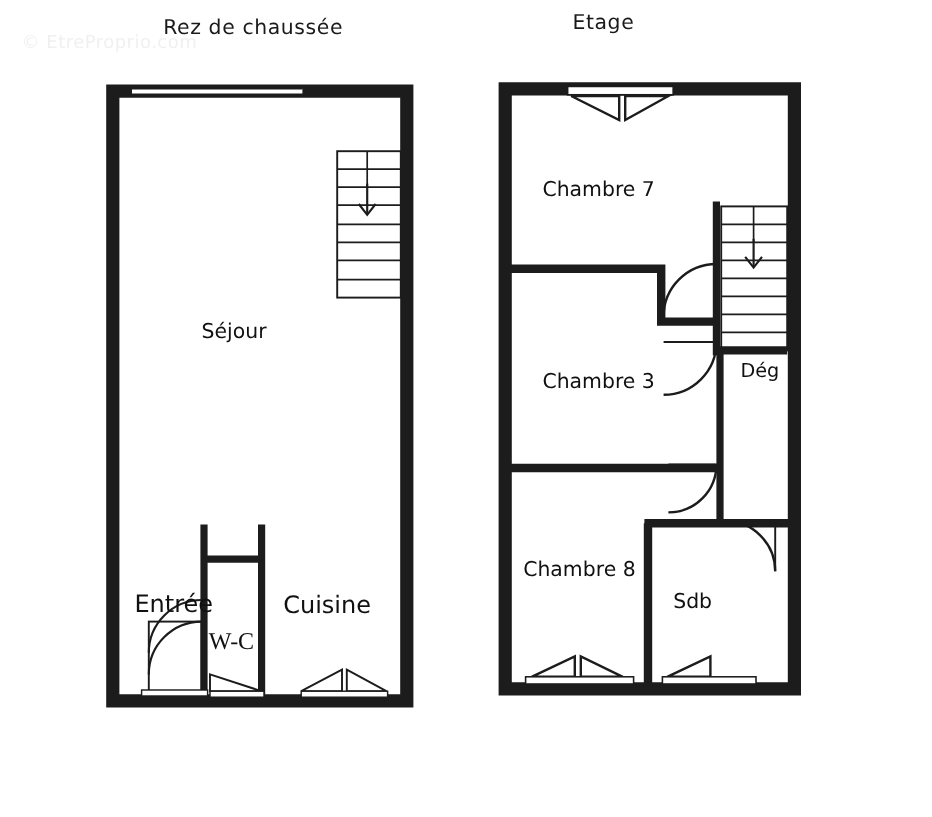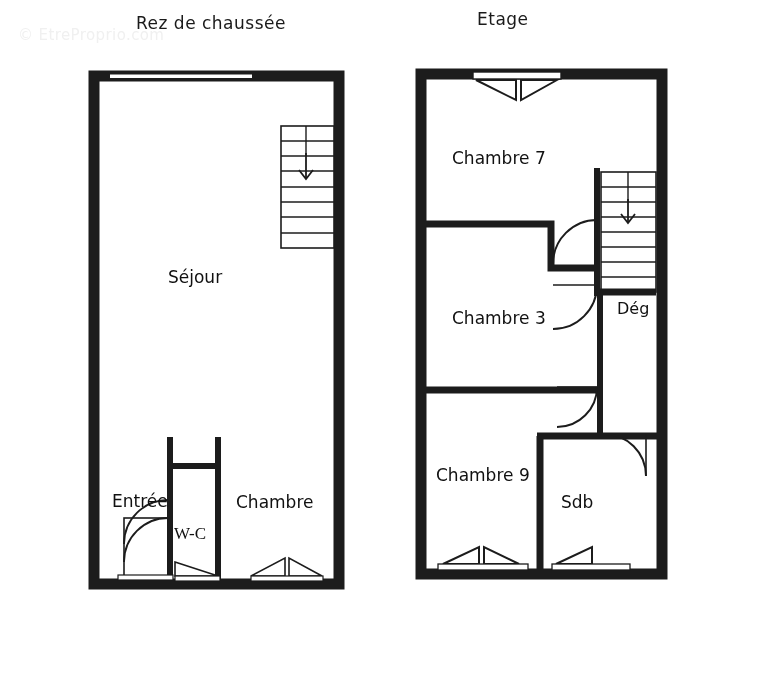--- a/index.html
+++ b/index.html
@@ -48,21 +48,21 @@
     top: 0;
   }
   .room-label {
     position: absolute;
     font-family: "DejaVu Sans", sans-serif;
     color: #111111;
     white-space: nowrap;
     line-height: 1.0;
   }
   .rl-lg { font-size: 17px; }
-  .rl-md { font-size: 17px; }
+  .rl-md { font-size: 20px; }
   .rl-vert {
     font-size: 16px;
     line-height: 1.22;
     text-align: right;
     white-space: normal;
     width: 18px;
   }
 </style>
 </head>
 <body>
@@ -188,21 +188,21 @@
       <g>
         <path d="M 556 564 L 592 547 L 592 564 Z" stroke="#1c1c1c" stroke-width="2" fill="#ffffff"></path>
         <rect x="552" y="564" width="78" height="6" stroke="#1c1c1c" stroke-width="1.3" fill="#ffffff"></rect>
       </g>
     </g>
   </svg>
 
   <div class="room-label rl-lg" style="left:168px; top:269px;text-align:center;">Séjour</div>
   <div class="room-label rl-md" style="left:112px; top:493px;">Entrée</div>
   <div class="room-label rl-md" style="left:174px; top:525px;font-family:Liberation Serif, serif;">W-C</div>
-  <div class="room-label rl-md" style="left:236px; top:494px;">Chambre</div>
+  <div class="room-label rl-md" style="left:236px; top:494px;">Cuisine</div>
 
   <div class="room-label rl-lg" style="left:452px; top:150px;">Chambre 7</div>
   <div class="room-label rl-lg" style="left:452px; top:310px;">Chambre 3</div>
-  <div class="room-label rl-lg" style="left:436px; top:467px;">Chambre 9</div>
+  <div class="room-label rl-lg" style="left:436px; top:467px;">Chambre 8</div>
   <div class="room-label rl-vert" style="left:617px; top:299px;">Dég</div>
   <div class="room-label rl-lg" style="left:561px; top:494px;">Sdb</div>
 
 </div>
 
 </body></html>

